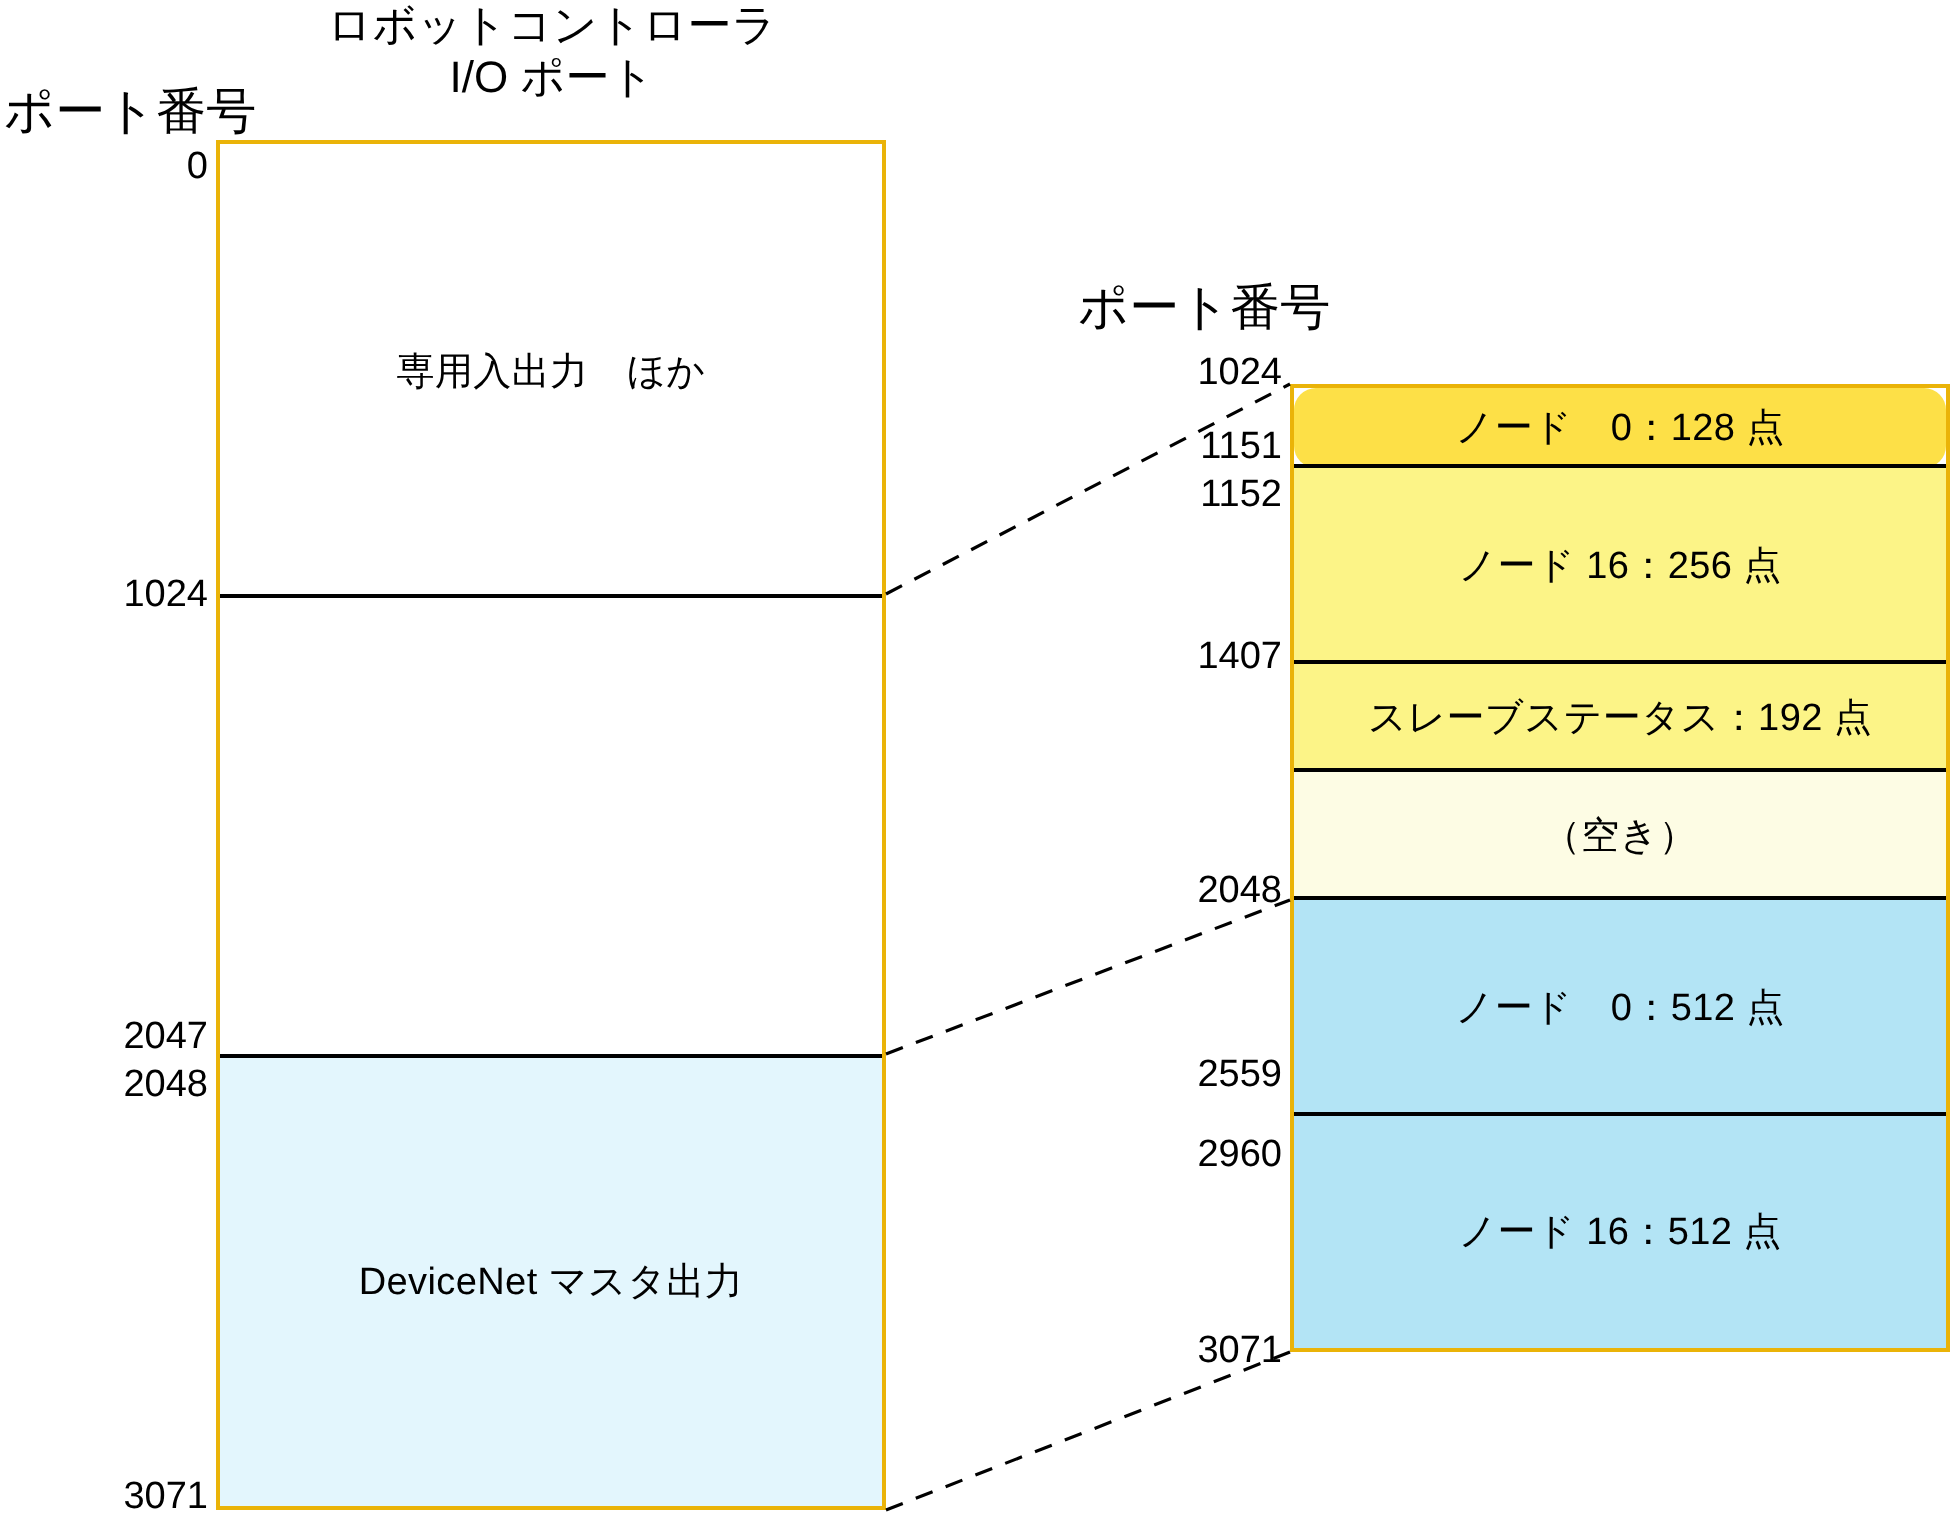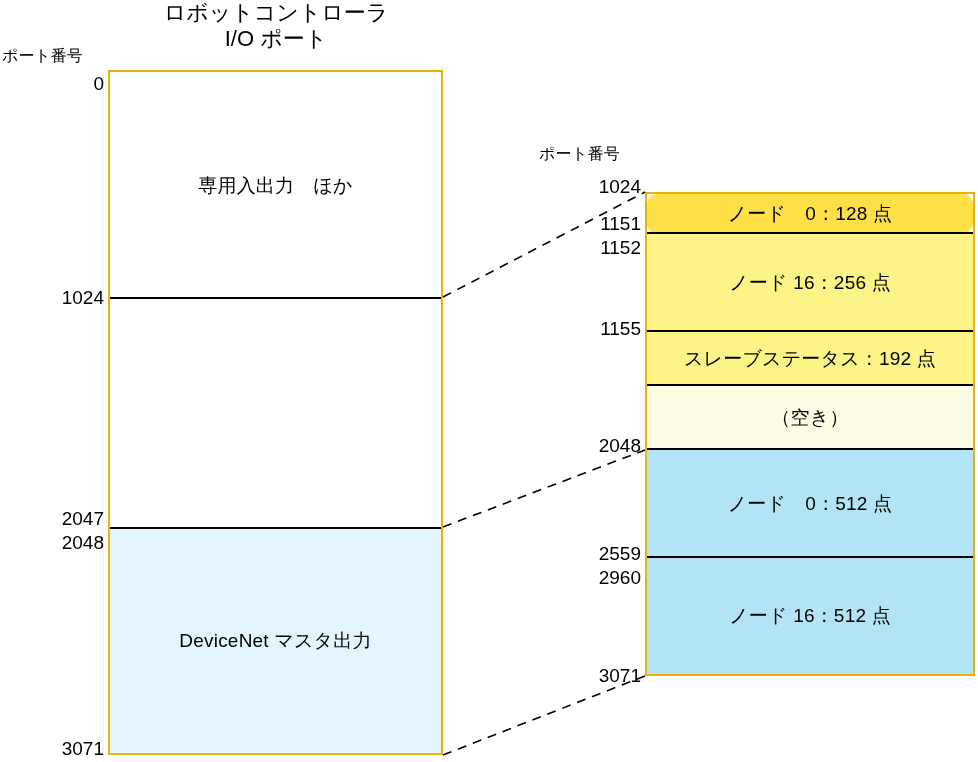--- a/index.html
+++ b/index.html
@@ -18,21 +18,21 @@
   .abs { position: absolute; }
 
   
   .title-line {
     font-size: 22px;
     line-height: 26px;
     text-align: center;
     white-space: nowrap;
   }
   .axis-caption {
-    font-size: 16px;
+    font-size: 25px;
     line-height: 22px;
     white-space: nowrap;
   }
 
   
   .mem-box {
     box-sizing: border-box;
     border: 2px solid #eab308;
     background: #ffffff;
   }
@@ -135,23 +135,23 @@
   <div class="divider" style="top:38px;"></div>
   <div class="divider" style="top:136px;"></div>
   <div class="divider" style="top:190px;"></div>
   <div class="divider" style="top:254px;"></div>
   <div class="divider" style="top:362px;"></div>
 </div>
 
 <div class="tick" style="left:561px; top:177px; width:80px;">1024</div>
 <div class="tick" style="left:561px; top:214px; width:80px;">1151</div>
 <div class="tick" style="left:561px; top:238px; width:80px;">1152</div>
-<div class="tick" style="left:561px; top:319px; width:80px;">1155</div>
+<div class="tick" style="left:561px; top:319px; width:80px;">1407</div>
 <div class="tick" style="left:561px; top:436px; width:80px;">2048</div>
-<div class="tick" style="left:561px; top:544px; width:80px;">2559</div>
+<div class="tick" style="left:561px; top:528px; width:80px;">2559</div>
 <div class="tick" style="left:561px; top:568px; width:80px;">2960</div>
 <div class="tick" style="left:561px; top:666px; width:80px;">3071</div>
 
 <svg id="connectors" viewBox="0 0 978 762" xmlns="http://www.w3.org/2000/svg">
   <line x1="443" y1="297" x2="645" y2="192" stroke="#000000" stroke-width="1.6" stroke-dasharray="9 7"></line>
   <line x1="443" y1="527" x2="645" y2="450" stroke="#000000" stroke-width="1.6" stroke-dasharray="9 7"></line>
   <line x1="443" y1="755" x2="645" y2="676" stroke="#000000" stroke-width="1.6" stroke-dasharray="9 7"></line>
 </svg>
 
 </body></html>

